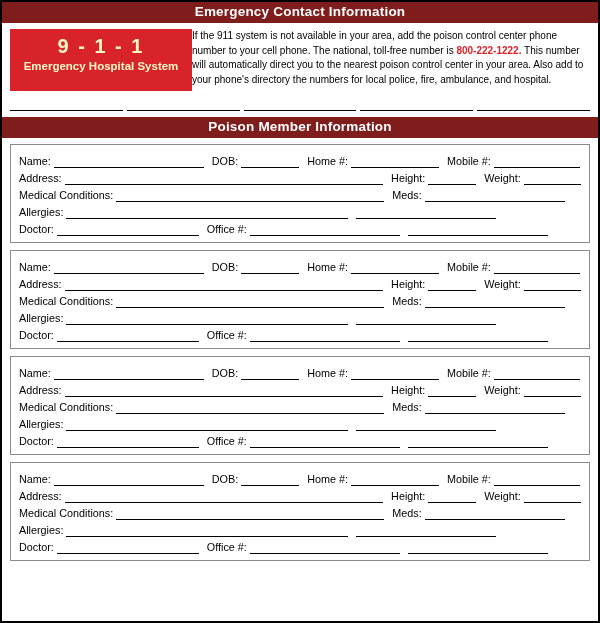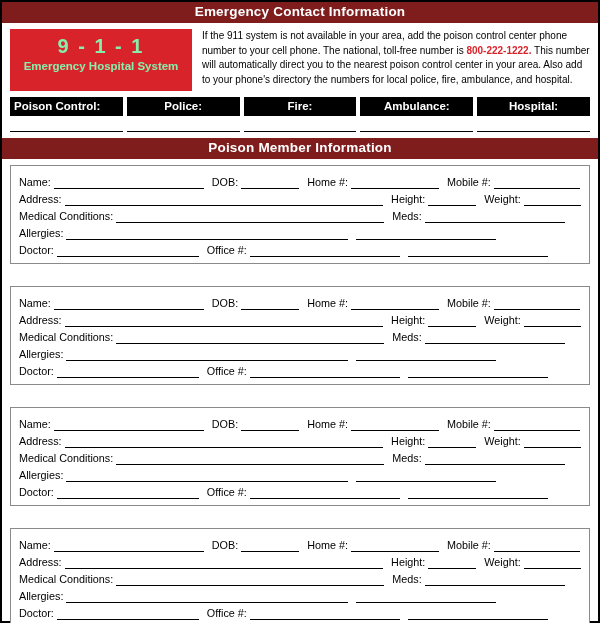--- a/index.html
+++ b/index.html
@@ -39,25 +39,24 @@
   .emergency-row {
     display: flex;
     padding: 6px 8px 4px 8px;
     box-sizing: border-box;
   }
   .badge-911 {
     background: #d9232a;
     width: 182px;
     min-width: 182px;
     height: 62px;
-    color: #86efac;
+    color: #fef9c3;
     text-align: center;
     box-sizing: border-box;
     padding-top: 6px;
-    margin-right: 10px;
   }
   .badge-911 .big {
     font-size: 20px;
     font-weight: bold;
     letter-spacing: 2px;
     line-height: 22px;
   }
   .badge-911 .sub {
     font-size: 10.5px;
     line-height: 13px;
@@ -113,21 +112,21 @@
 
   
   .members {
     padding: 6px 8px 0 8px;
     box-sizing: border-box;
   }
   .member-card {
     border: 1px solid #8a8a8a;
     background: #ffffff;
     padding: 6px 8px 6px 8px;
-    margin-bottom: 22px;
+    margin-bottom: 7px;
     box-sizing: border-box;
   }
   .frow {
     display: flex;
     align-items: flex-end;
     font-size: 10.8px;
     line-height: 13px;
     height: 17px;
     white-space: nowrap;
   }
@@ -166,27 +165,20 @@
   <div class="emergency-row">
     <div class="badge-911">
       <div class="big">9 - 1 - 1</div>
       <div class="sys">Emergency Hospital System</div>
     </div>
     <div class="emergency-text">
       <span>If the 911 system is not available in your area, add the poison control center phone number to your cell phone. The national, toll-free number is </span><span class="phone-hl">800-222-1222.</span><span> This number will automatically direct you to the nearest poison control center in your area. Also add to your phone's directory the numbers for local police, fire, ambulance, and hospital.</span>
     </div>
   </div>
 
-  <div class="contact-bar">
-    <div class="contact-cell left-align">Poison Control:</div>
-    <div class="contact-cell">Police:</div>
-    <div class="contact-cell">Fire:</div>
-    <div class="contact-cell">Ambulance:</div>
-    <div class="contact-cell">Hospital:</div>
-  </div>
 
   <div class="contact-lines">
     <div class="contact-line"></div>
     <div class="contact-line"></div>
     <div class="contact-line"></div>
     <div class="contact-line"></div>
     <div class="contact-line"></div>
   </div>
 
   <div class="section-bar">Poison Member Information</div>

